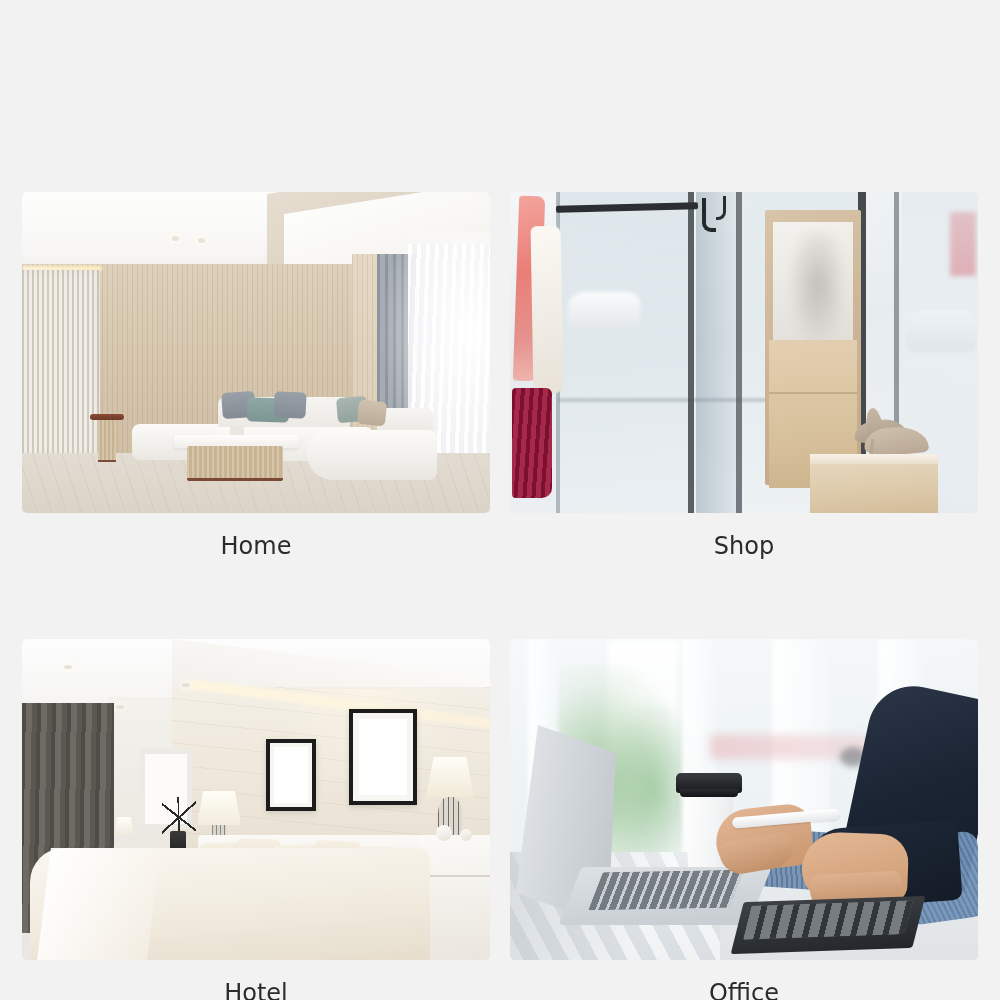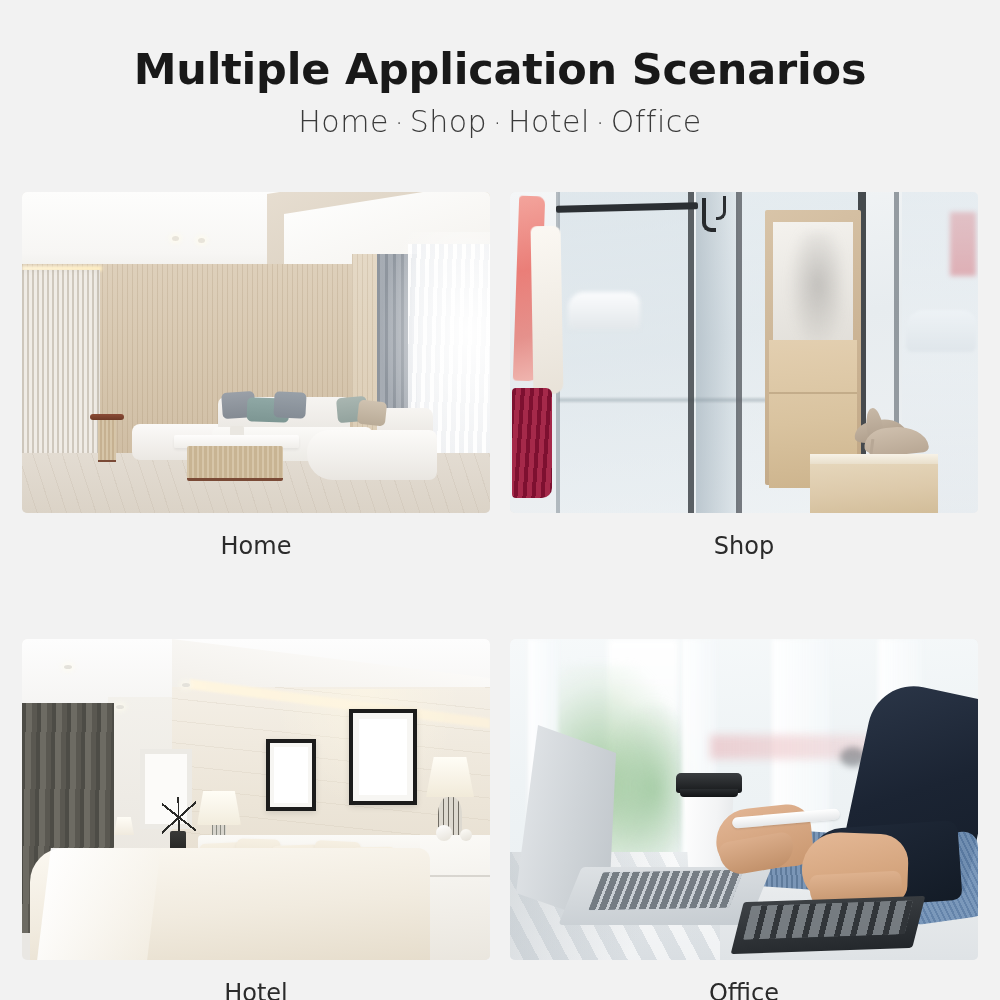--- a/index.html
+++ b/index.html
@@ -603,26 +603,20 @@
     background:repeating-linear-gradient(62deg,
       rgba(255,255,255,.55) 0px, rgba(255,255,255,.55) 12px,
       rgba(190,200,208,.18) 12px, rgba(190,200,208,.18) 26px);
   }
 </style>
 </head>
 <body>
 
 <div class="page">
 
-  <div class="header">
-    <div class="page-title">Multiple Application Scenarios</div>
-    <div class="page-subtitle">
-      <span>Home</span><span class="sep">·</span><span>Shop</span><span class="sep">·</span><span>Hotel</span><span class="sep">·</span><span>Office</span>
-    </div>
-  </div>
 
   <div class="grid">
 
     <div class="cell">
       <div class="photo" aria-label="Modern minimalist living room with beige wood-slat feature wall, white L-shaped sectional sofa with grey and sage cushions, low white coffee table and sheer grey curtains">
         <div class="home-ceiling"></div>
         <div class="home-ceiling-beam"></div>
         <div class="home-ceiling-beam2"></div>
         <div class="spot" style="left:150px;top:44px;"></div>
         <div class="spot" style="left:176px;top:46px;"></div>

